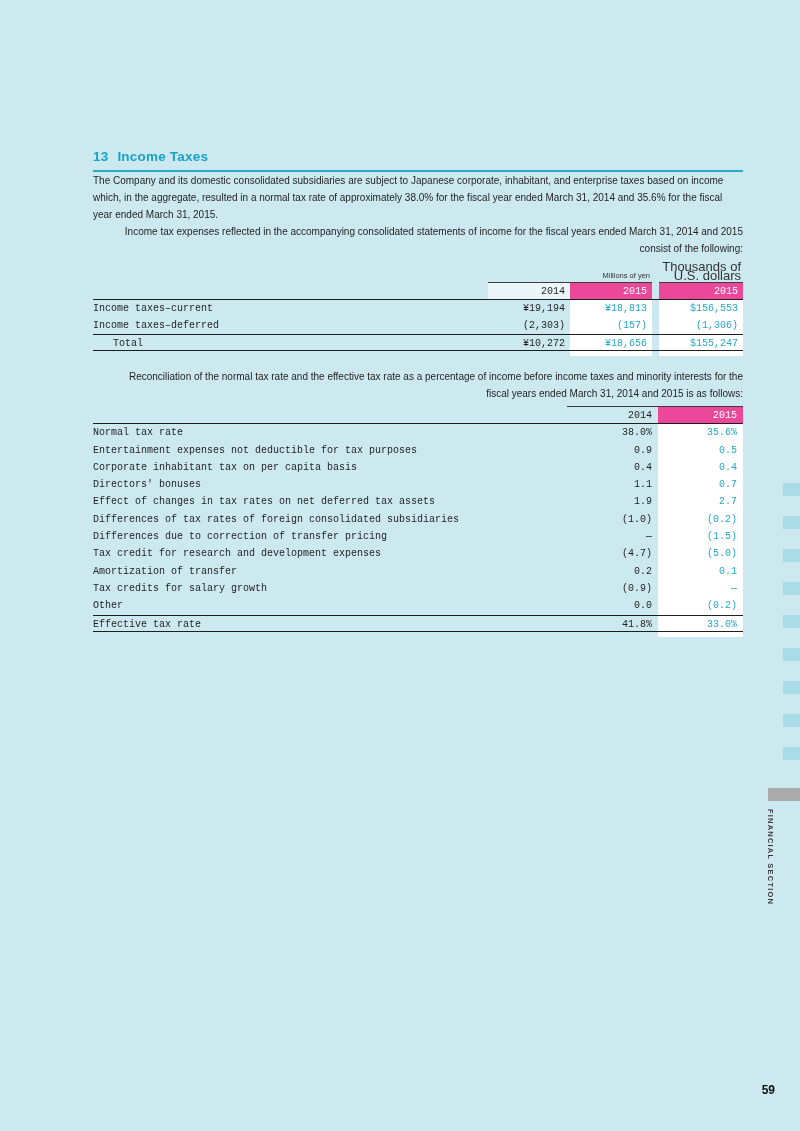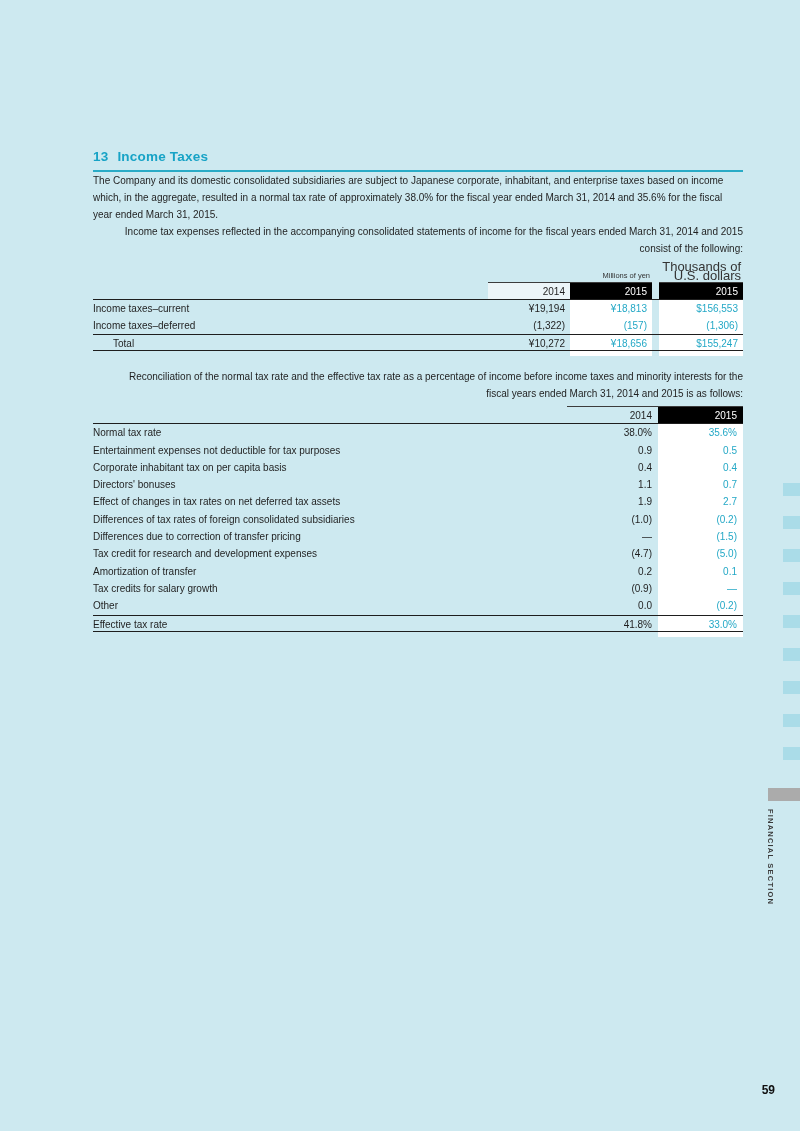--- a/index.html
+++ b/index.html
@@ -13,29 +13,29 @@
   
   .para-block { position:absolute; left:93px; top:172px; width:650px; font-size:10px; line-height:17px; }
   .para-block-2 { position:absolute; left:93px; top:368px; width:650px; font-size:10px; line-height:17px; }
   .indent { text-indent:14px;text-align:right; }
 
   
   .t1 { position:absolute; left:93px; top:261px; width:650px; }
   .t1-grouphead { position:relative; height:22px; }
   .gh-yen { position:absolute; left:395px; width:164px; bottom:0; border-bottom:1px solid #3c3c3c; font-size:7.5px; color:#333; text-align:right; padding-bottom:2px; padding-right:2px; }
   .gh-usd { position:absolute; left:566px; width:84px; bottom:0; border-bottom:1px solid #3c3c3c; font-size:13px; line-height:8.5px; color:#333; text-align:right; padding-bottom:2px; padding-right:2px; }
-  .trow { display:flex; height:17px; line-height:17px; font-size:10px; }
+  .trow { display:flex; height:17px; line-height:17px; font-size:10px;font-family:Liberation Mono, monospace; }
   .trow.h1 { border-bottom:1.5px solid #1e1e1e; }
   .t1 .cl { width:395px; }
   .t1 .c14 { width:82px; text-align:right; padding-right:5px; }
   .t1 .c15a { width:82px; text-align:right; padding-right:5px; }
   .t1 .gapc { width:7px; }
   .t1 .c15b { width:84px; text-align:right; padding-right:5px; }
   .t1 .trow.h1 .c14 { background:#ecf5f8; }
-  .cyanhead { background:#000000; color:#fff; }
+  .cyanhead { background:#ec4899; color:#fff; }
   .whitebg { background:#ffffff; }
   .cyantext { color:#24a8c6; }
   .rule-heavy { border-top:1.5px solid #1e1e1e; }
   .rule-thin { border-top:1px solid #1e1e1e; }
   .total-label { padding-left:20px; }
   .strip-ext { position:absolute; height:5px; background:#fff; }
   .t1 .se-a { left:477px; bottom:-5px; width:82px; }
   .t1 .se-b { left:566px; bottom:-5px; width:84px; }
 
   
@@ -84,21 +84,21 @@
     </div>
     <div class="trow">
       <div class="cl">Income taxes–current</div>
       <div class="c14">¥19,194</div>
       <div class="c15a whitebg cyantext">¥18,813</div>
       <div class="gapc"></div>
       <div class="c15b whitebg cyantext">$156,553</div>
     </div>
     <div class="trow">
       <div class="cl">Income taxes–deferred</div>
-      <div class="c14">(1,322)</div>
+      <div class="c14">(2,303)</div>
       <div class="c15a whitebg cyantext">(157)</div>
       <div class="gapc"></div>
       <div class="c15b whitebg cyantext">(1,306)</div>
     </div>
     <div class="trow rule-heavy" style="border-bottom:1.5px solid #1e1e1e;">
       <div class="cl total-label">Total</div>
       <div class="c14">¥10,272</div>
       <div class="c15a whitebg cyantext">¥18,656</div>
       <div class="gapc"></div>
       <div class="c15b whitebg cyantext">$155,247</div>

